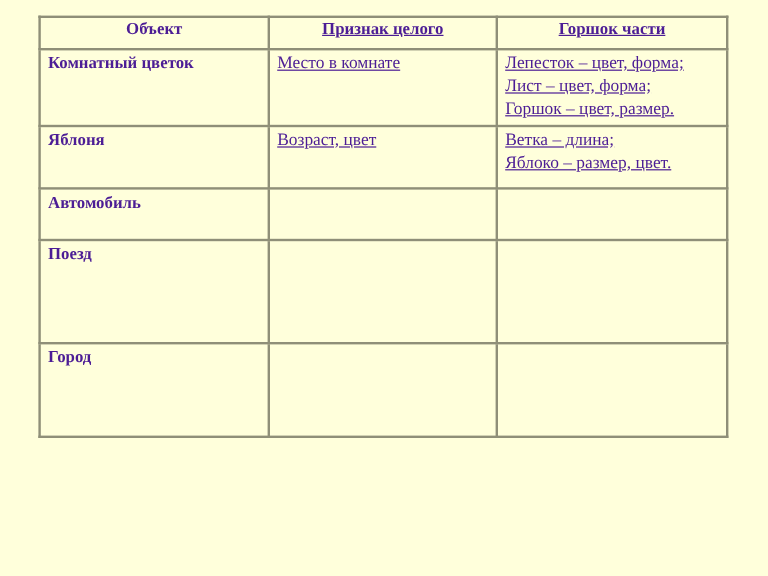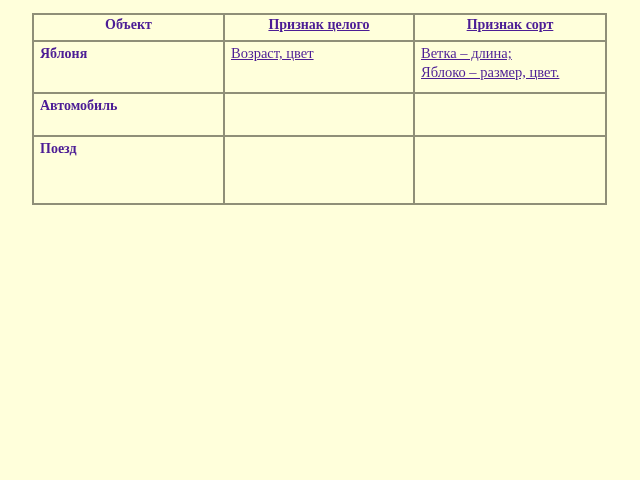--- a/index.html
+++ b/index.html
@@ -48,38 +48,54 @@
 <table class="tbl">
   <colgroup>
     <col style="width:191px">
     <col style="width:190px">
     <col style="width:192px">
   </colgroup>
   <thead>
     <tr>
       <th>Объект</th>
       <th class="vsep-dark">Признак целого</th>
-      <th class="vsep-dark">Признак сорт</th>
+      <th class="vsep-dark">Горшок части</th>
     </tr>
   </thead>
   <tbody>
+    <tr style="height:64px">
+      <td class="obj">Комнатный цветок</td>
+      <td class="cell vsep-dark">
+        <span class="line">Место в комнате</span>
+      </td>
+      <td class="cell vsep-dark">
+        <span class="line">Лепесток – цвет, форма;</span>
+        <span class="line">Лист – цвет, форма;</span>
+        <span class="line">Горшок – цвет, размер.</span>
+      </td>
+    </tr>
     <tr style="height:52px">
       <td class="obj">Яблоня</td>
       <td class="cell vsep-dark">
         <span class="line">Возраст, цвет</span>
       </td>
       <td class="cell vsep-dark">
         <span class="line">Ветка – длина;</span>
         <span class="line">Яблоко – размер, цвет.</span>
       </td>
     </tr>
     <tr style="height:43px">
       <td class="obj">Автомобиль</td>
       <td class="cell vsep-dark"></td>
       <td class="cell vsep-dark"></td>
     </tr>
-    <tr style="height:68px">
+    <tr style="height:86px">
       <td class="obj">Поезд</td>
+      <td class="cell vsep-dark"></td>
+      <td class="cell vsep-dark"></td>
+    </tr>
+    <tr style="height:78px">
+      <td class="obj">Город</td>
       <td class="cell vsep-dark"></td>
       <td class="cell vsep-dark"></td>
     </tr>
   </tbody>
 </table>
 
 </body></html>

